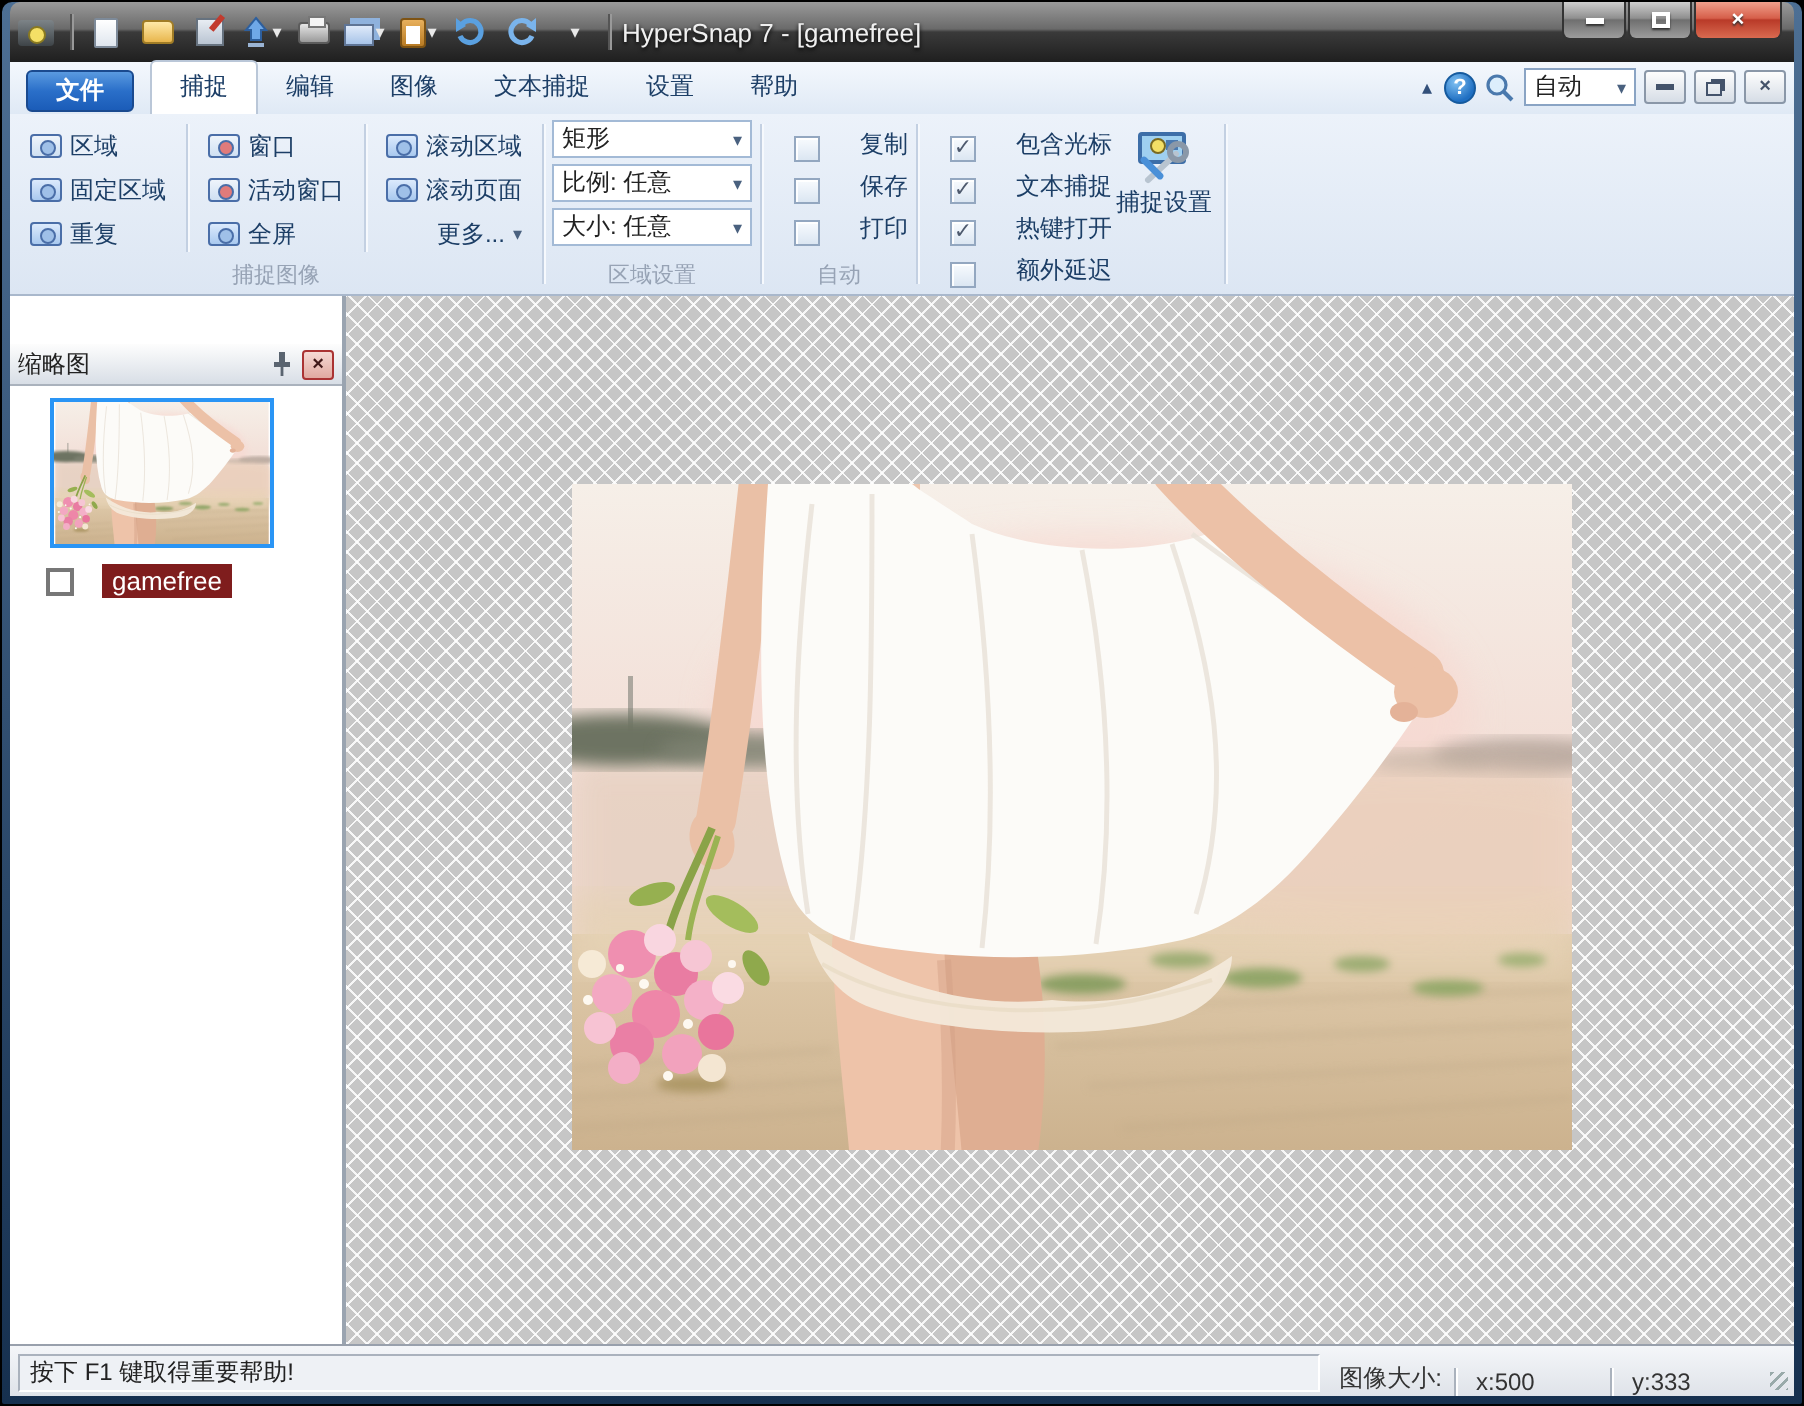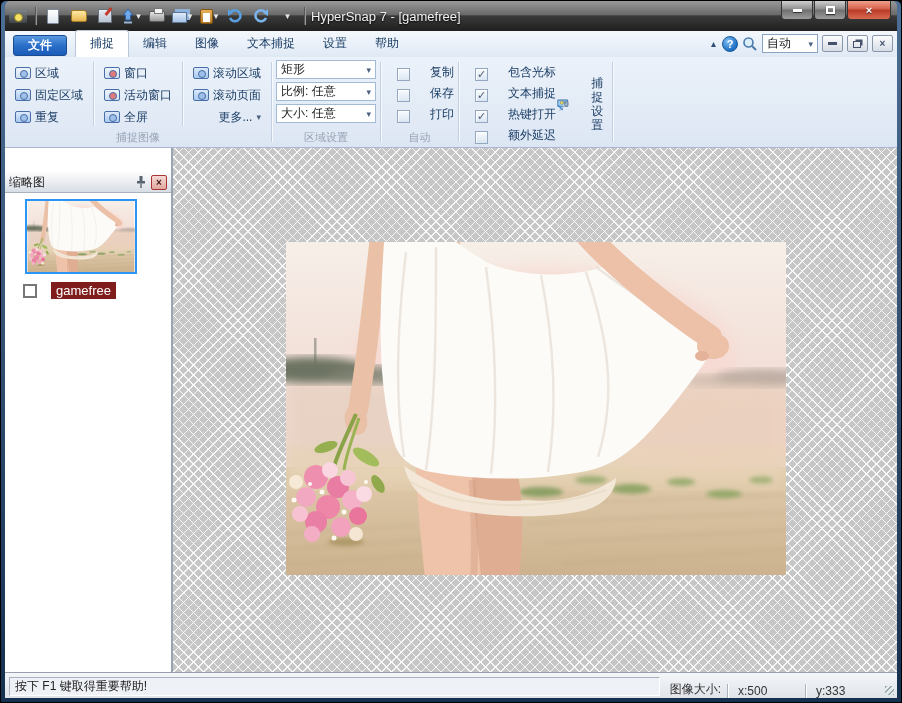--- a/index.html
+++ b/index.html
@@ -79,22 +79,22 @@
           background:linear-gradient(#eef4fb,#cfe0f2); position:relative; }
   .cami::after { content:""; position:absolute; left:4px; top:2px; width:6px; height:6px;
                  border:1px solid #4a6ea8; border-radius:50%; background:#9fc0e8; }
   .cami.red::after { background:#e07b7b; } .cami.blue { background:linear-gradient(#dceafc,#a9c9ef); }
   .combo { width:100px; height:19px; background:#fff; border:1px solid #a3bad6; margin-bottom:3px;
            display:flex; align-items:center; justify-content:space-between; padding:0 4px; color:#222; }
   .cbrow { height:21px; display:flex; align-items:flex-end; gap:20px; color:#1c3e66; white-space:nowrap;margin-left:12px; }
   .cb { width:13px; height:13px; flex:none; border:1px solid #93a7c0;
         background:linear-gradient(#f8fbfe,#dbe6f2); box-shadow:inset 1px 1px 0 rgba(255,255,255,.9);
         display:flex; align-items:center; justify-content:center; font-size:11px; color:#4e5a6e; line-height:1; }
-  .bigbtn { width:52px; display:flex; align-items:center; justify-content:flex-start;
-            padding-top:4px; color:#1c3e66; text-align:center; gap:16px; }
+  .bigbtn { width:52px; display:flex; flex-direction:column; align-items:center; justify-content:flex-start;
+            padding-top:4px; color:#1c3e66; text-align:center; gap:3px; }
   .bigbtn .lbl { line-height:1.15; }
 
   
   .content { flex:1; display:flex; min-height:0; background:#c6c6c6; }
   .sidepanel { width:168px; background:#fff; border-right:2px solid #9aa4b0; display:flex; flex-direction:column; }
   .sp-head { height:21px; background:linear-gradient(#fdfdfd,#d8dee6); border-bottom:1px solid #aab2bd;
              display:flex; align-items:center; padding:0 4px; color:#222;margin-top:24px; }
   .sp-title { flex:1; }
   .sp-close { width:16px; height:15px; border:1px solid #a33; border-radius:2px;
               background:linear-gradient(#f6d9d4,#e0a9a0); color:#401818; font-weight:bold;

